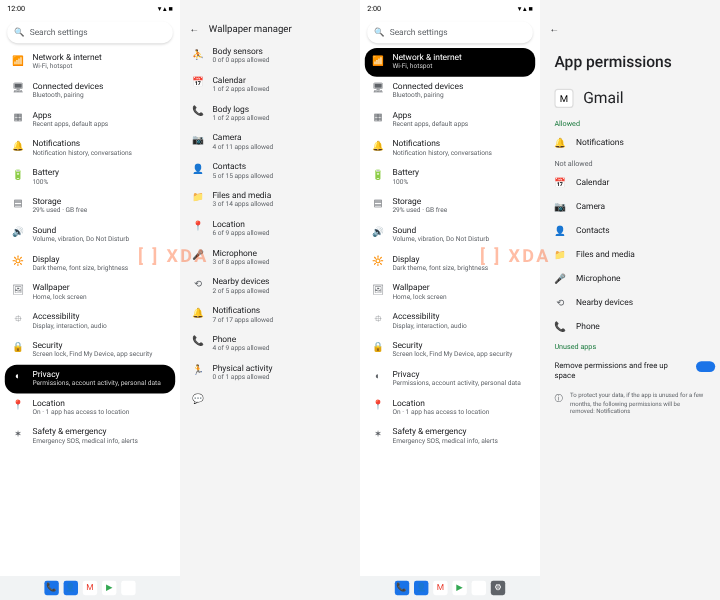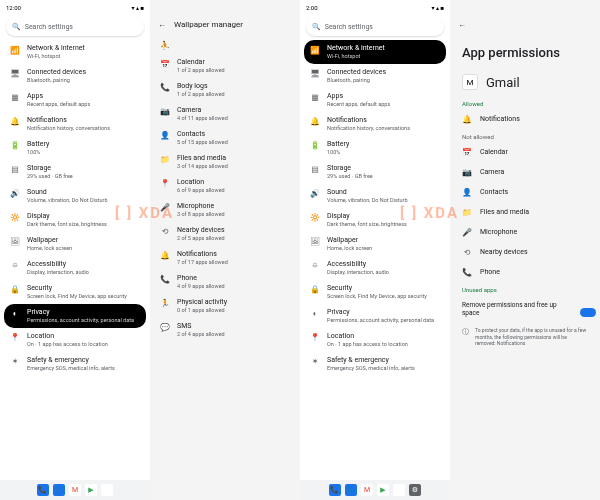--- a/index.html
+++ b/index.html
@@ -28,21 +28,21 @@
 .app-row{display:flex;align-items:center;gap:8px;padding:6px 12px}
 .app-icon{width:16px;height:16px;background:#fff;border:1px solid #ddd;border-radius:3px;display:flex;align-items:center;justify-content:center;font-size:8px}
 .app-name{font-size:13px;color:#202124}
 .section-label{font-size:6px;padding:4px 12px 2px 12px}
 .section-label.allowed{color:#1b7a3e}
 .section-label.notallowed{color:#5f6368}
 .section-label.unused{color:#1b7a3e}
 .perm-item{display:flex;align-items:center;gap:8px;padding:5px 12px}
 .perm-item .ic{width:10px;height:10px;font-size:8px;color:#5f6368;display:flex;align-items:center;justify-content:center}
 .perm-item .lbl{font-size:7px;color:#202124}
-.remove-row{padding:6px 12px;display:flex;align-items:flex-end;gap:6px}
+.remove-row{padding:6px 12px;display:flex;align-items:flex-start;gap:6px}
 .remove-row .txt{font-size:6.5px;color:#202124;flex:1}
 .toggle{width:16px;height:9px;background:#1a73e8;border-radius:5px;position:relative;flex-shrink:0;margin-right:-8px}
 .protect{padding:4px 12px;display:flex;gap:6px;align-items:flex-start}
 .protect .ic{font-size:7px;color:#5f6368}
 .protect .txt{font-size:5px;color:#5f6368;line-height:1.3}
 .taskbar{position:absolute;bottom:0;left:0;right:0;height:20px;background:#f1f3f4;display:flex;align-items:center;justify-content:center;gap:4px}
 .taskbar .app{width:12px;height:12px;border-radius:2px;display:flex;align-items:center;justify-content:center;font-size:7px;color:#fff}
 .watermark{position:absolute;top:204px;font-size:15px;font-weight:bold;color:#ff4500;opacity:0.35;letter-spacing:2px;pointer-events:none;z-index:10}
 .wm1{left:115px}
 .wm2{left:400px}
@@ -170,20 +170,24 @@
 
 <div class="panel p2">
   <div class="statusbar"></div>
   <div class="back-row">
     <span>←</span>
     <span>Wallpaper manager</span>
   </div>
   <div class="list">
       <div class="item">
         <span class="ic">⛹</span>
+        <span class="txt">
+          <div class="title">Body sensors</div>
+          <div class="sub">0 of 0 apps allowed</div>
+        </span>
       </div>
       <div class="item">
         <span class="ic">📅</span>
         <span class="txt">
           <div class="title">Calendar</div>
           <div class="sub">1 of 2 apps allowed</div>
         </span>
       </div>
       <div class="item">
         <span class="ic">📞</span>
@@ -250,24 +254,20 @@
       </div>
       <div class="item">
         <span class="ic">🏃</span>
         <span class="txt">
           <div class="title">Physical activity</div>
           <div class="sub">0 of 1 apps allowed</div>
         </span>
       </div>
       <div class="item">
         <span class="ic">💬</span>
-        <span class="txt">
-          <div class="title">SMS</div>
-          <div class="sub">2 of 4 apps allowed</div>
-        </span>
       </div>
     </div>
 </div>
 
 <div class="panel p3">
   <div class="statusbar">
     <span>2:00</span>
     <span class="sb-right">▾ ▴ ■</span>
   </div>
   <div class="search-pill">

